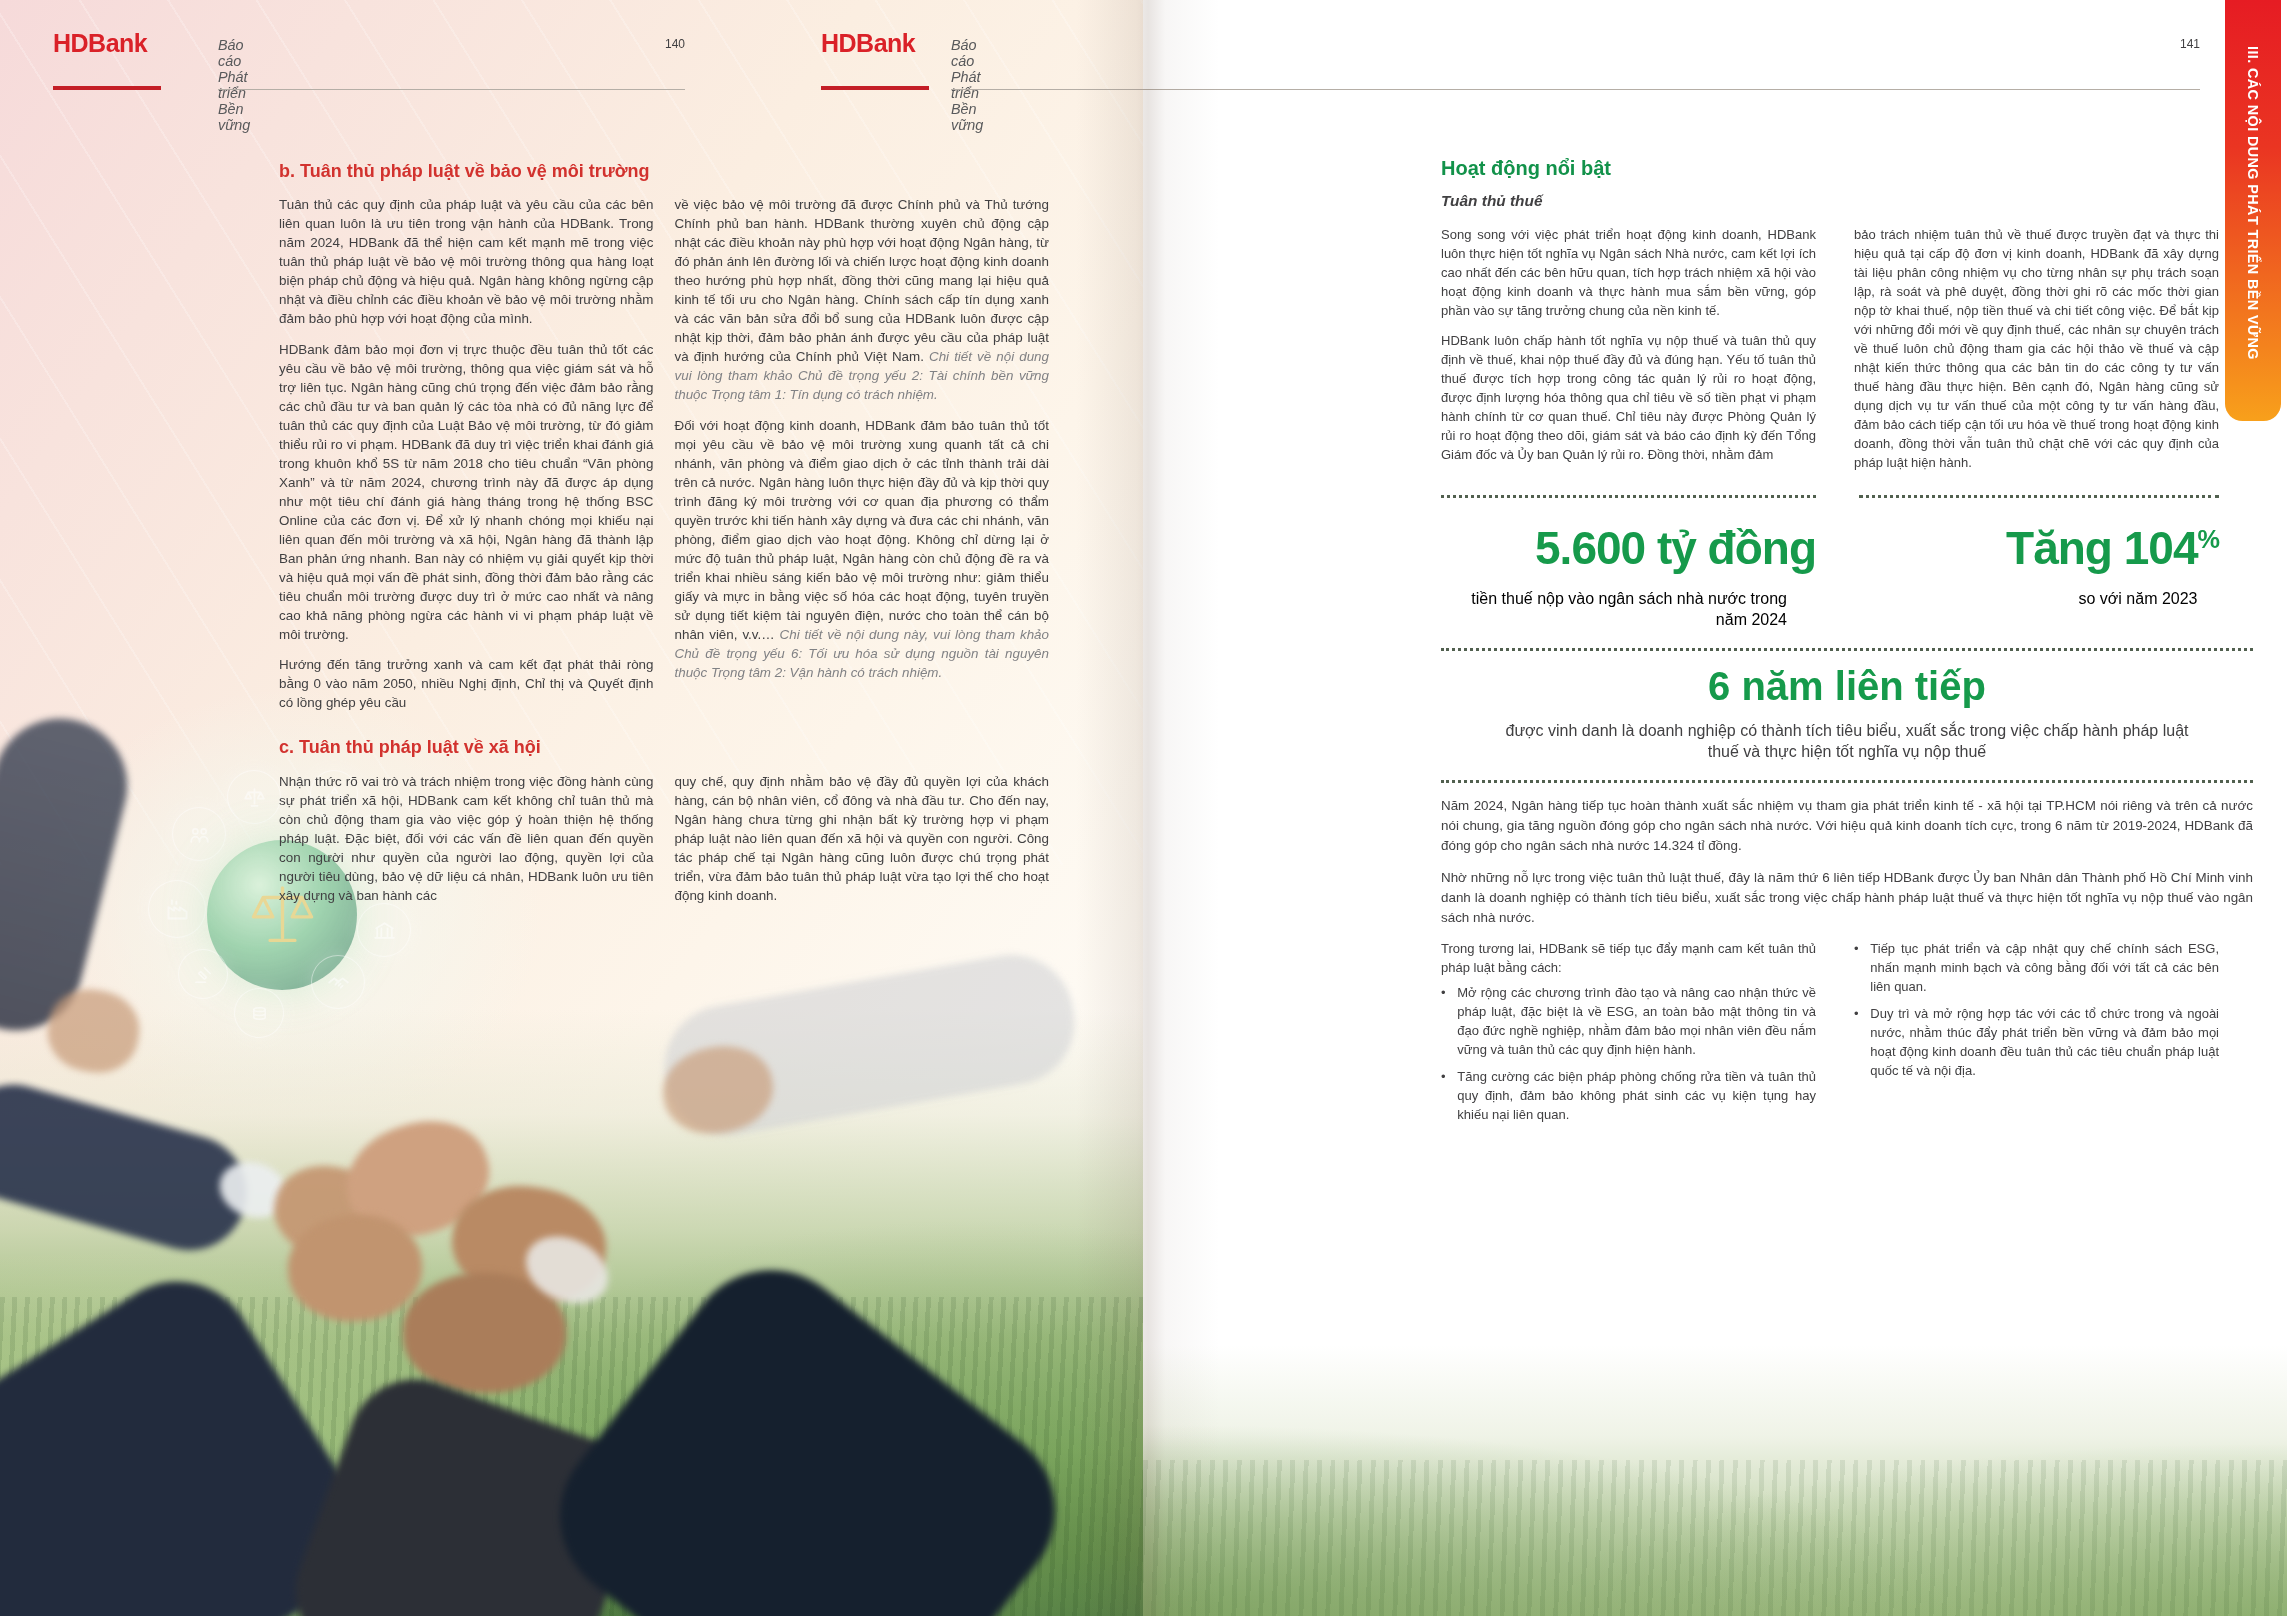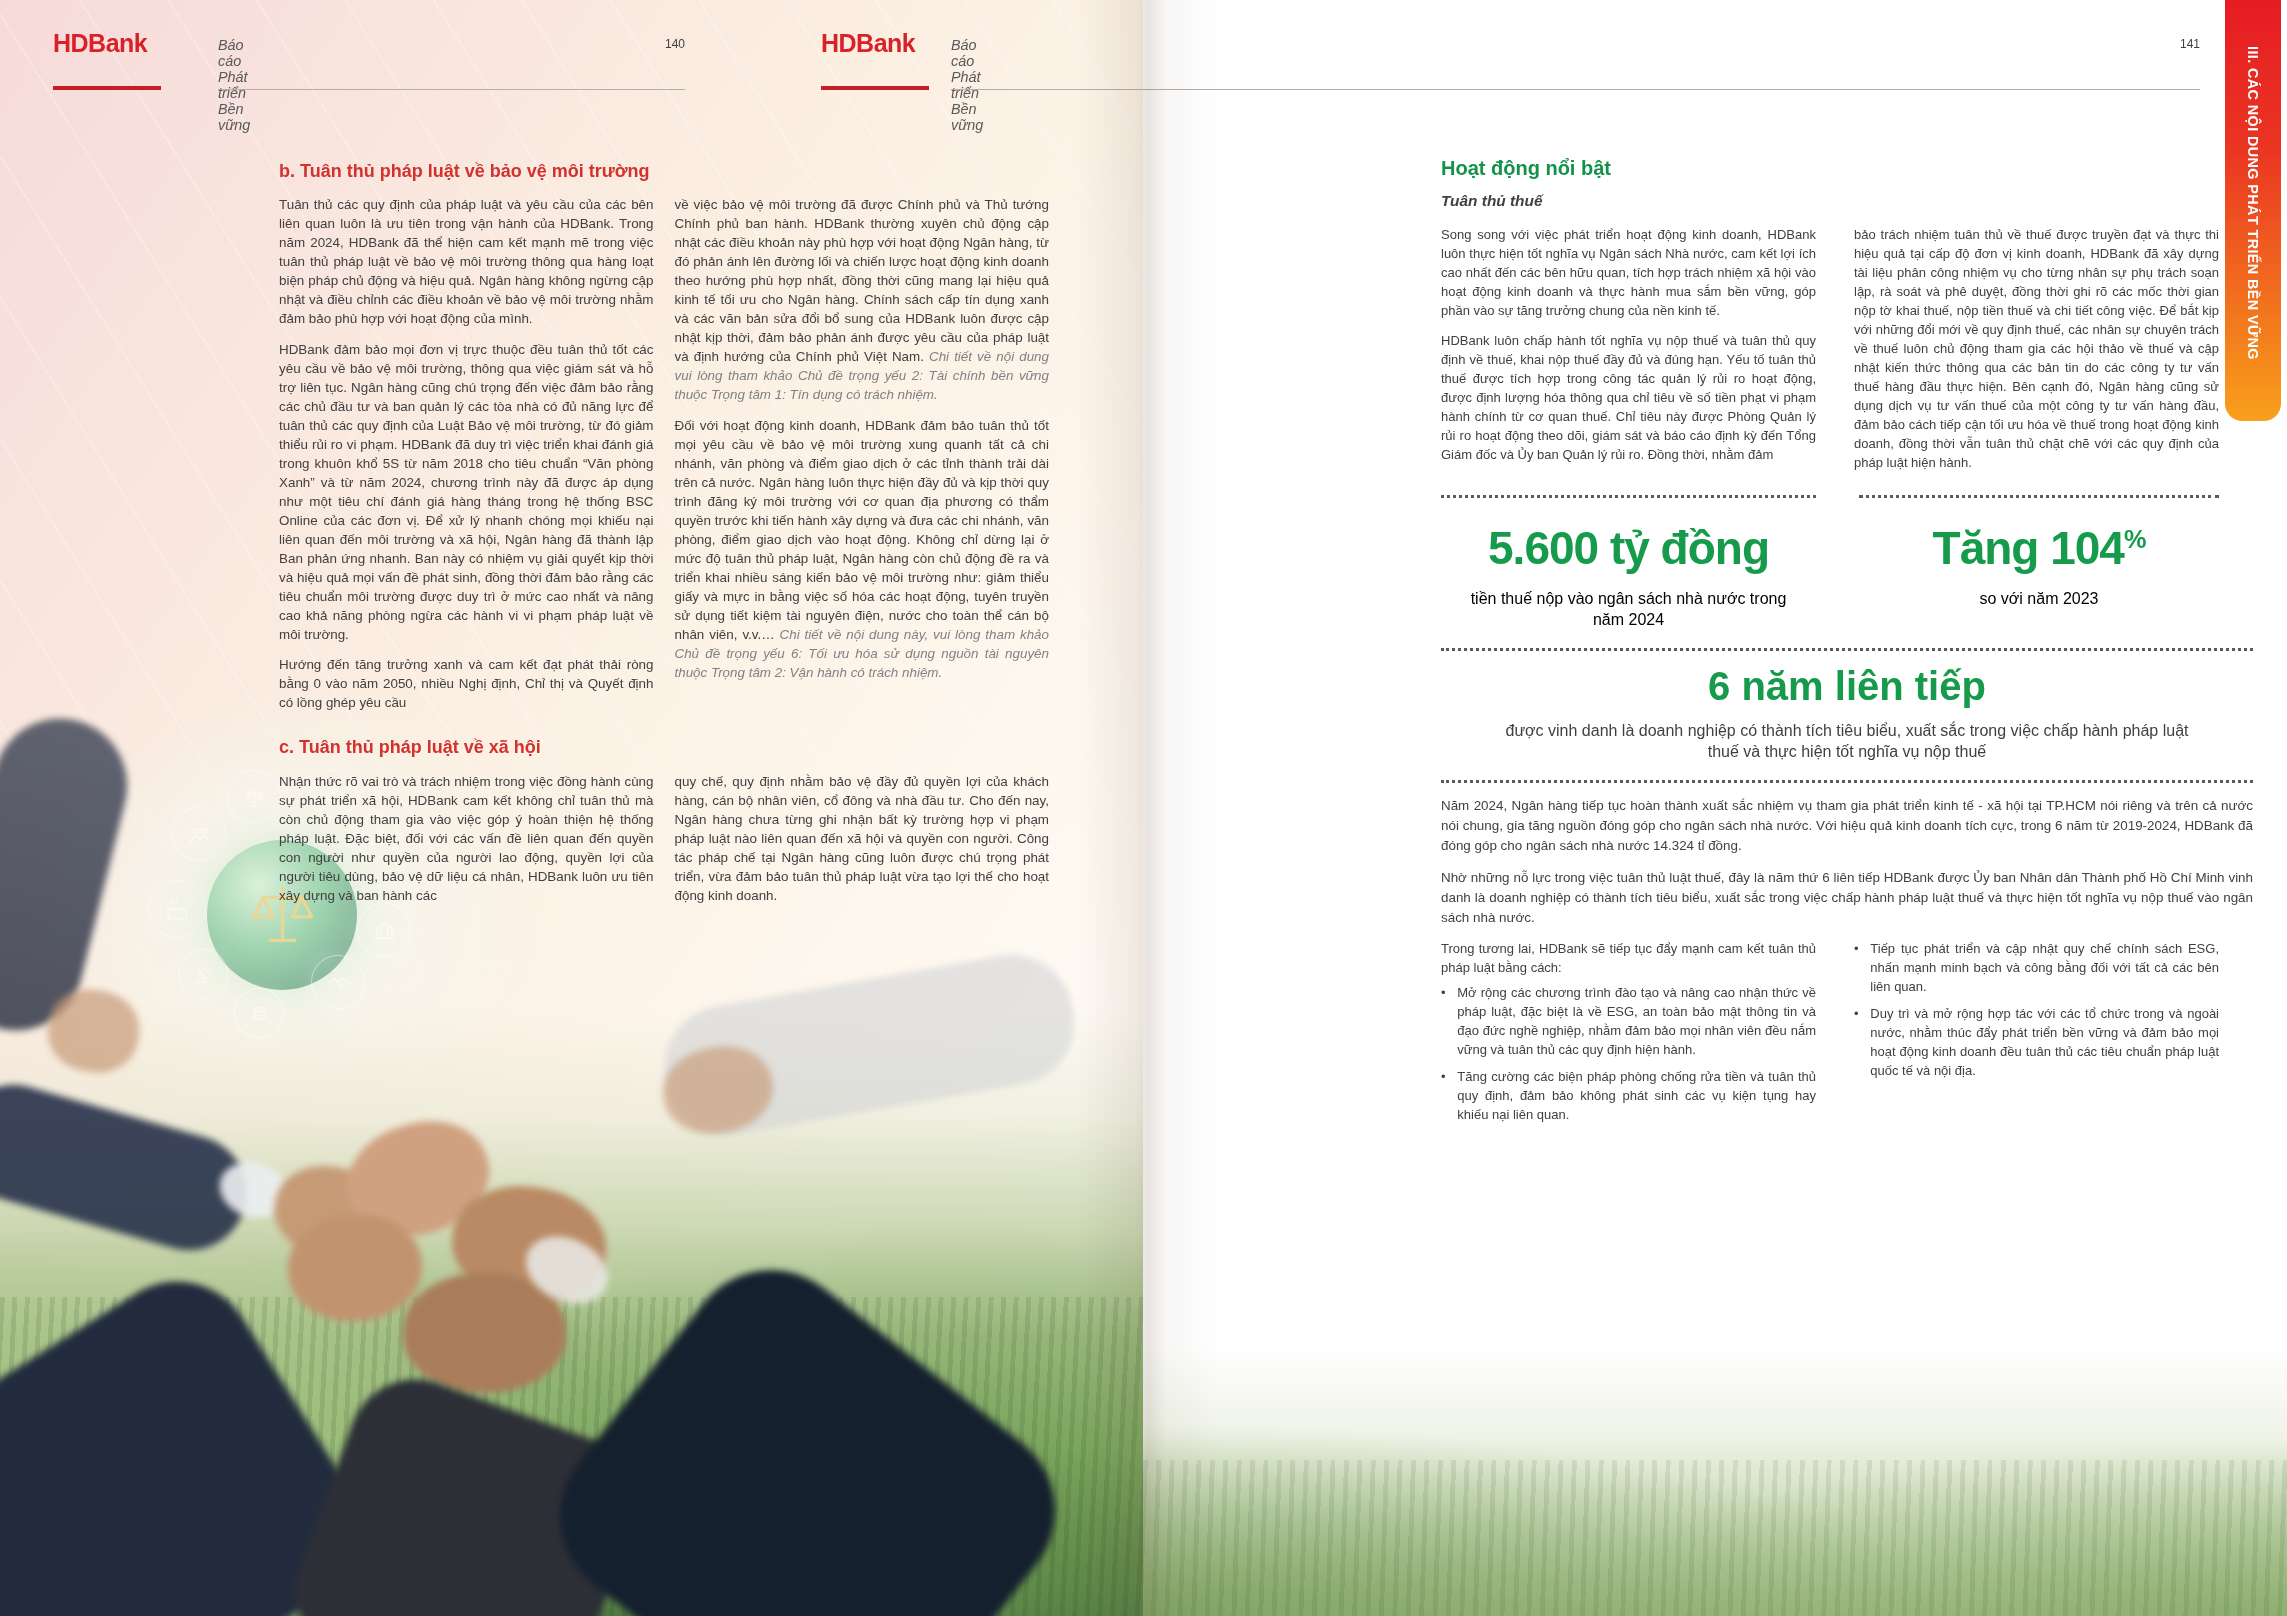--- a/index.html
+++ b/index.html
@@ -81,21 +81,21 @@
   .h-red{color:#d2322e;font-size:18px;font-weight:bold;margin:0 0 13.4px;}
   .h-green{color:#12924a;font-size:20px;font-weight:bold;margin:0 0 11.5px;}
   .sub-ital{font-size:15.4px;font-weight:bold;font-style:italic;color:#414042;margin:0 0 15.4px;}
   .two-col{display:flex;gap:21px;align-items:flex-start;}
   .rp .two-col{gap:38px;}
   .col-l{width:375px;}
   .col-r{width:375px;}
   .rp .col-r{width:365px;}
   
   .stats-row{display:flex;gap:43px;margin-top:11.5px;}
-  .stat-cell{border-top:3.8px dotted #51604f;padding-top:23px;text-align:center;}
+  .stat-cell{border-top:3.8px dotted #51604f;padding-top:23px;text-align:right;}
   .stat-cell.c1{width:375px;}
   .stat-cell.c2{width:360px;}
   .stat-val{font-size:46px;font-weight:800;color:#169a4b;letter-spacing:-1px;margin-bottom:13.4px;}
   .stat-val sup{font-size:55%;}
   .stat-cap{font-size:16px;line-height:21px;color:#000000;max-width:317px;margin:0 auto;}
   .stat-cap.single{margin-top:11.5px;}
   .dotted-hr{border-top:3.8px dotted #51604f;margin:17.3px 0 13.4px;height:0;}
   .big6{text-align:center;font-size:40px;font-weight:800;color:#169a4b;margin:7.7px 0 11.5px;}
   .big6-cap{font-size:16px;line-height:21px;text-align:center;max-width:692px;margin:0 auto 3px;color:#414042;}
   

